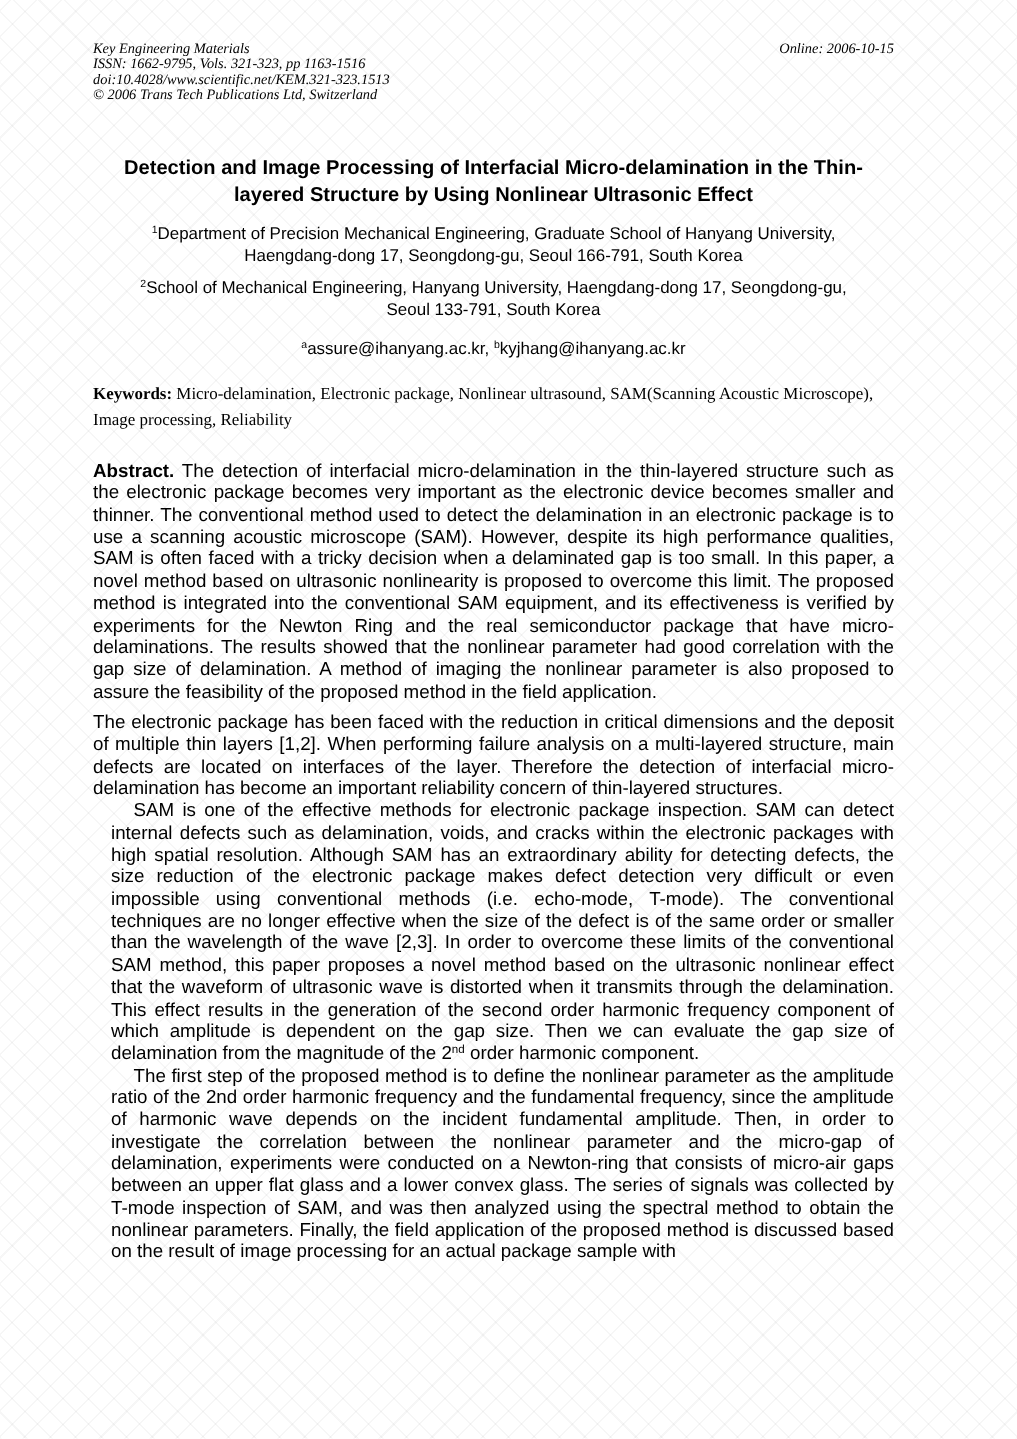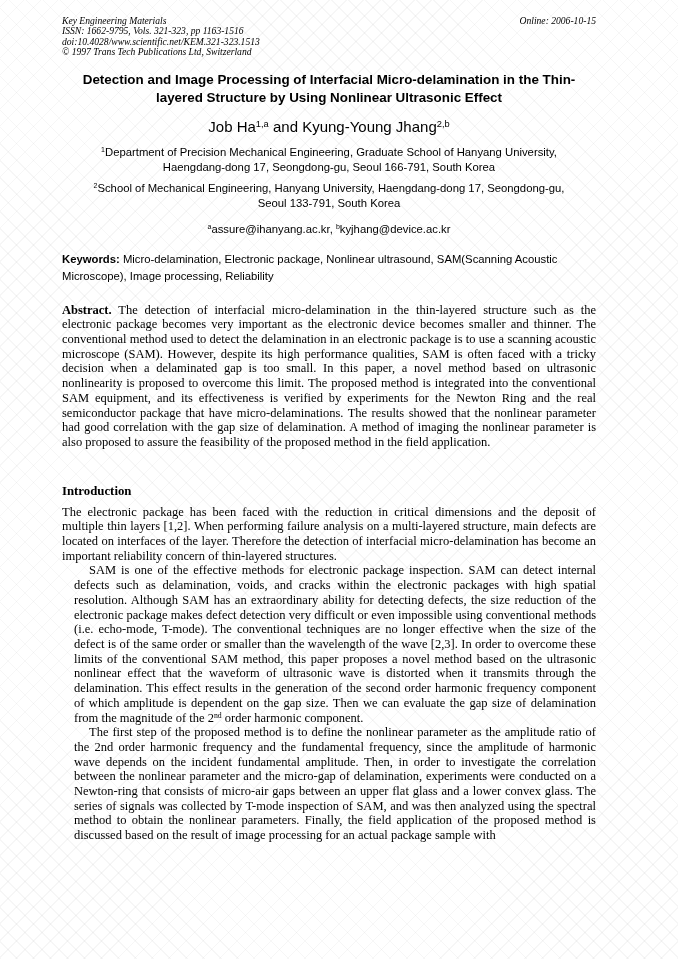--- a/index.html
+++ b/index.html
@@ -18,38 +18,38 @@
     inset: 0;
     background-image:
       repeating-linear-gradient(45deg, rgba(110,110,110,0.06) 0 1px, transparent 1px 12px),
       repeating-linear-gradient(-45deg, rgba(110,110,110,0.06) 0 1px, transparent 1px 12px);
     pointer-events: none;
     z-index: 0;
   }
   .page {
     position: relative;
     z-index: 1;
-    padding: 16px 62px 0 62px;
+    padding: 28px 62px 0 62px;
     width: 658px;
   }
   
   .hdr-row {
     display: flex;
     justify-content: space-between;
     align-items: flex-start;
     font-family: "Liberation Serif", serif;
     font-style: italic;
     font-size: 9.6px;
     line-height: 10.4px;
   }
   .hdr-left div { white-space: nowrap; }
   .hdr-right { white-space: nowrap; text-align: left; }
   
   .title {
-    margin: 13px auto 0 auto;
+    margin: 33px auto 0 auto;
     font-family: "Liberation Sans", sans-serif;
     font-weight: 700;
     font-size: 13.4px;
     line-height: 18.5px;
     text-align: center;
     max-width: 554px;
   }
   .authors {
     margin-top: 9px;
     font-family: "Liberation Sans", sans-serif;
@@ -77,28 +77,28 @@
   .affil-2 { margin-top: 6px; }
   .emails {
     margin-top: 11px;
     font-family: "Liberation Sans", sans-serif;
     font-size: 11.3px;
     line-height: 15px;
     text-align: center;
   }
   .keywords {
     margin-top: 14px;
-    font-family: Liberation Sans, sans-serif;
+    font-family: Liberation Serif, serif;
     font-size: 11.3px;
     line-height: 17.5px;
     text-align: left;
   }
   .keywords .kw-label { font-weight: 700; }
   .body-text {
-    font-family: Liberation Serif, serif;
+    font-family: Liberation Sans, sans-serif;
     font-size: 12.5px;
     line-height: 14.7px;
     text-align: justify;
   }
   .abstract { margin-top: 17px; }
   .abstract .abs-label { font-weight: 700; }
   .section-heading {
     margin-top: 33px;
     font-family: "Liberation Serif", serif;
     font-weight: 700;
@@ -113,40 +113,38 @@
 </head>
 <body>
 
 <div class="page">
 
   <div class="hdr-row">
     <div class="hdr-left">
       <div>Key Engineering Materials</div>
       <div>ISSN: 1662-9795, Vols. 321-323, pp 1163-1516</div>
       <div>doi:10.4028/www.scientific.net/KEM.321-323.1513</div>
-      <div>© 1997 Trans Tech Publications Ltd, Switzerland</div>
+      <div>© 2006 Trans Tech Publications Ltd, Switzerland</div>
     </div>
     <div class="hdr-right">Online: 2006-10-15</div>
   </div>
 
   <h1 class="title">Detection and Image Processing of Interfacial Micro-delamination in the Thin-layered Structure by Using Nonlinear Ultrasonic Effect</h1>
 
-  <div class="authors"><span>Job Ha</span><sup>1,a</sup><span> and </span><span>Kyung-Young Jhang</span><sup>2,b</sup></div>
 
   <div class="affil affil-1"><sup>1</sup><span>Department of Precision Mechanical Engineering, Graduate School of Hanyang University, Haengdang-dong 17, Seongdong-gu, Seoul 166-791, South Korea</span></div>
 
   <div class="affil affil-2"><sup>2</sup><span>School of Mechanical Engineering, Hanyang University, Haengdang-dong 17, Seongdong-gu, Seoul 133-791, South Korea</span></div>
 
-  <div class="emails"><sup>a</sup><span>assure@ihanyang.ac.kr</span><span>, </span><sup>b</sup><span>kyjhang@device.ac.kr</span></div>
+  <div class="emails"><sup>a</sup><span>assure@ihanyang.ac.kr</span><span>, </span><sup>b</sup><span>kyjhang@ihanyang.ac.kr</span></div>
 
   <div class="keywords"><span class="kw-label">Keywords:</span><span> Micro-delamination, Electronic package, Nonlinear ultrasound, SAM(Scanning Acoustic Microscope), Image processing, Reliability</span></div>
 
   <div class="abstract body-text"><span class="abs-label">Abstract.</span><span> The detection of interfacial micro-delamination in the thin-layered structure such as the electronic package becomes very important as the electronic device becomes smaller and thinner. The conventional method used to detect the delamination in an electronic package is to use a scanning acoustic microscope (SAM). However, despite its high performance qualities, SAM is often faced with a tricky decision when a delaminated gap is too small. In this paper, a novel method based on ultrasonic nonlinearity is proposed to overcome this limit. The proposed method is integrated into the conventional SAM equipment, and its effectiveness is verified by experiments for the Newton Ring and the real semiconductor package that have micro-delaminations. The results showed that the nonlinear parameter had good correlation with the gap size of delamination. A method of imaging the nonlinear parameter is also proposed to assure the feasibility of the proposed method in the field application.</span></div>
 
-  <h2 class="section-heading">Introduction</h2>
 
   <p class="body-text intro-para first">The electronic package has been faced with the reduction in critical dimensions and the deposit of multiple thin layers [1,2]. When performing failure analysis on a multi-layered structure, main defects are located on interfaces of the layer. Therefore the detection of interfacial micro-delamination has become an important reliability concern of thin-layered structures.</p>
 
   <p class="body-text intro-para indented"><span>SAM is one of the effective methods for electronic package inspection. SAM can detect internal defects such as delamination, voids, and cracks within the electronic packages with high spatial resolution. Although SAM has an extraordinary ability for detecting defects, the size reduction of the electronic package makes defect detection very difficult or even impossible using conventional methods (i.e. echo-mode, T-mode). The conventional techniques are no longer effective when the size of the defect is of the same order or smaller than the wavelength of the wave [2,3]. In order to overcome these limits of the conventional SAM method, this paper proposes a novel method based on the ultrasonic nonlinear effect that the waveform of ultrasonic wave is distorted when it transmits through the delamination. This effect results in the generation of the second order harmonic frequency component of which amplitude is dependent on the gap size. Then we can evaluate the gap size of delamination from the magnitude of the 2</span><sup>nd</sup><span> order harmonic component.</span></p>
 
   <p class="body-text intro-para indented">The first step of the proposed method is to define the nonlinear parameter as the amplitude ratio of the 2nd order harmonic frequency and the fundamental frequency, since the amplitude of harmonic wave depends on the incident fundamental amplitude. Then, in order to investigate the correlation between the nonlinear parameter and the micro-gap of delamination, experiments were conducted on a Newton-ring that consists of micro-air gaps between an upper flat glass and a lower convex glass. The series of signals was collected by T-mode inspection of SAM, and was then analyzed using the spectral method to obtain the nonlinear parameters. Finally, the field application of the proposed method is discussed based on the result of image processing for an actual package sample with</p>
 
 </div>
 
 </body></html>

